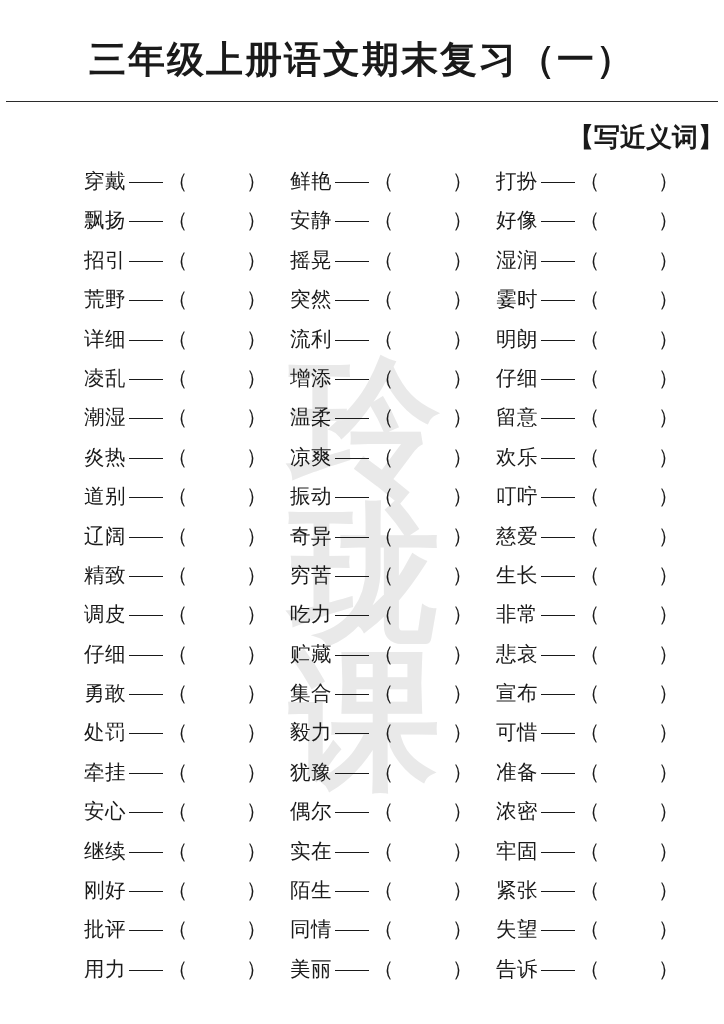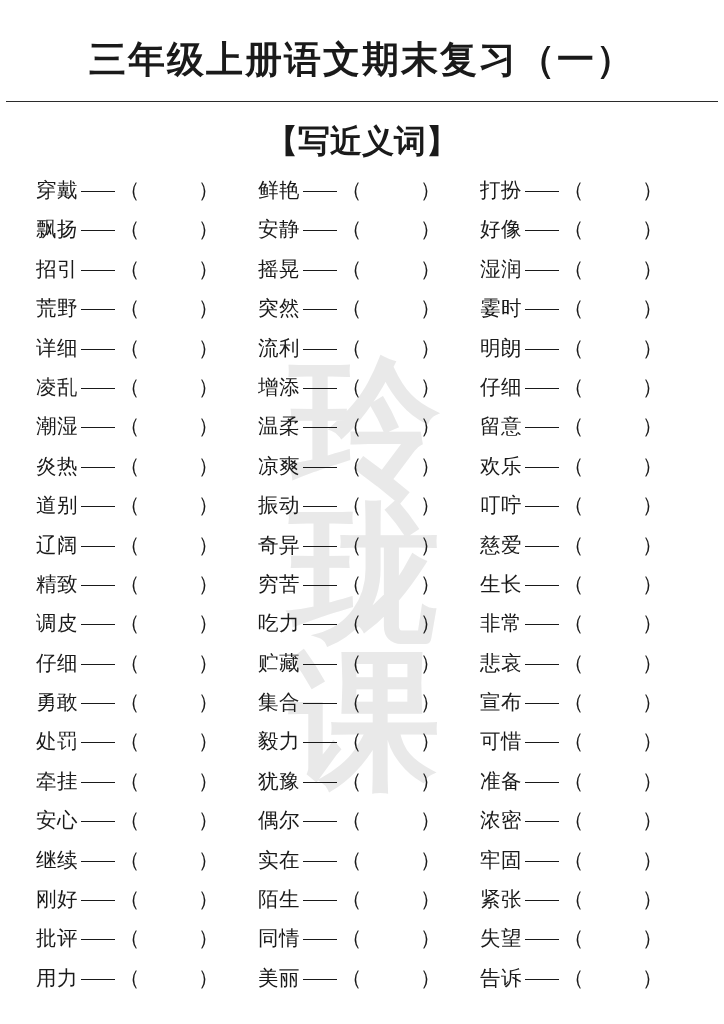--- a/index.html
+++ b/index.html
@@ -53,32 +53,33 @@
     padding-bottom: 12px;
     font-family: "Liberation Serif", "DejaVu Serif", serif;
   }
 
   .rule {
     border-top: 1.5px solid #2b2b2b;
     margin: 4px 6px 0 6px;
   }
 
   .subtitle {
-    text-align: center;
-    font-size: 32px;
+    text-align: right;
+    font-size: 26px;
     font-weight: 700;
     padding: 18px 0 10px 0;
   }
 
   .grid {
     display: grid;
     grid-template-columns: 1fr 1fr 1fr;
     padding: 2px 22px 0 36px;
     row-gap: 0px;
     column-gap: 0px;
+    margin-left: 48px;
   }
 
   .cell {
     display: flex;
     align-items: baseline;
     height: 39.4px;
     font-size: 20px;
     white-space: nowrap;
   }
   .cell .word {

